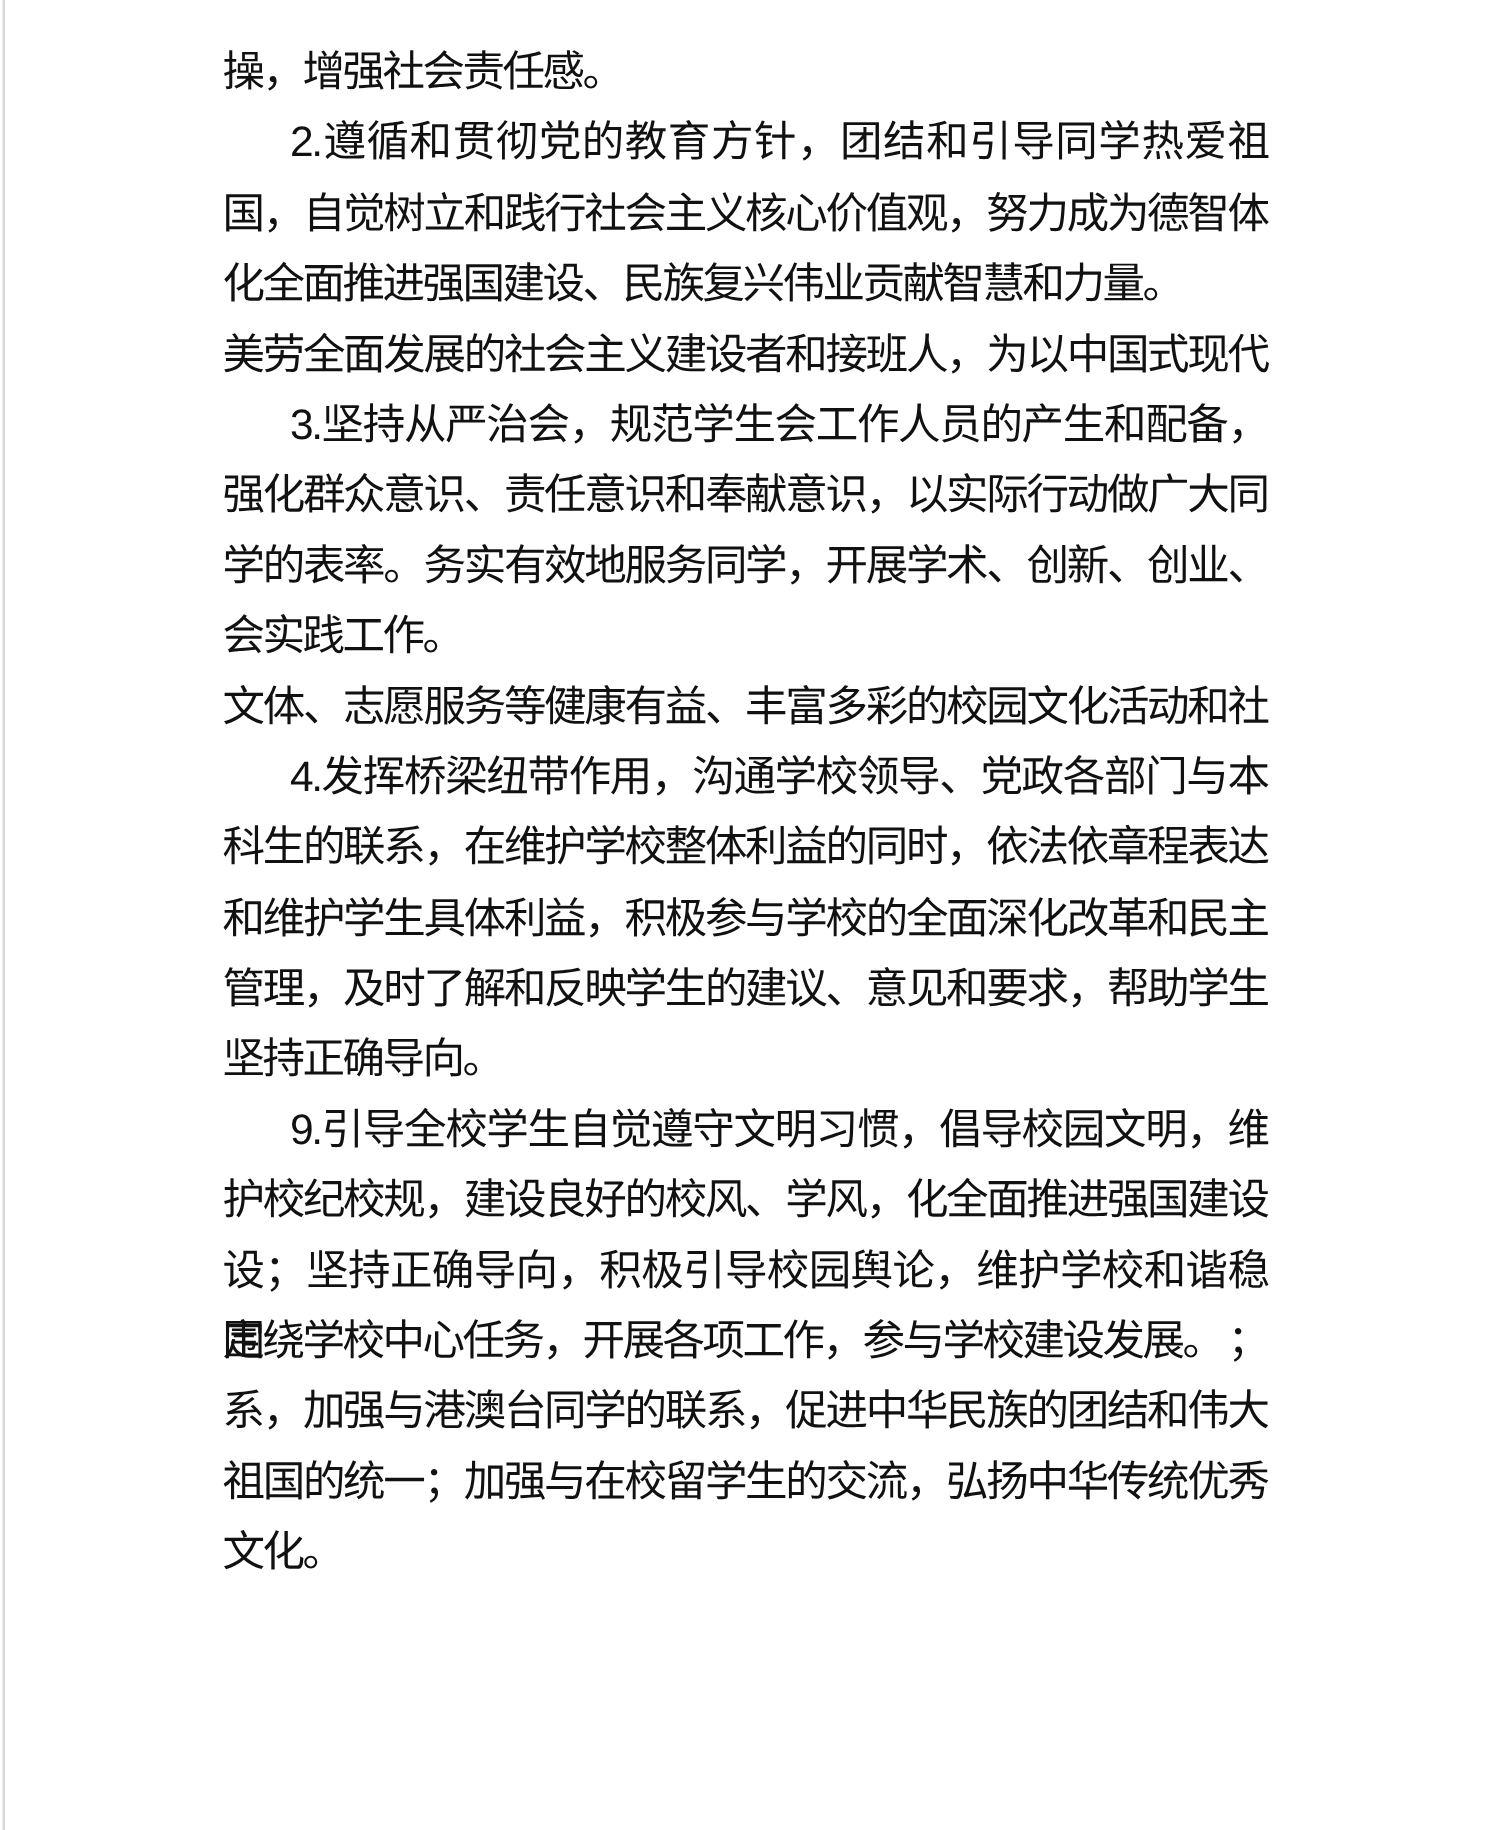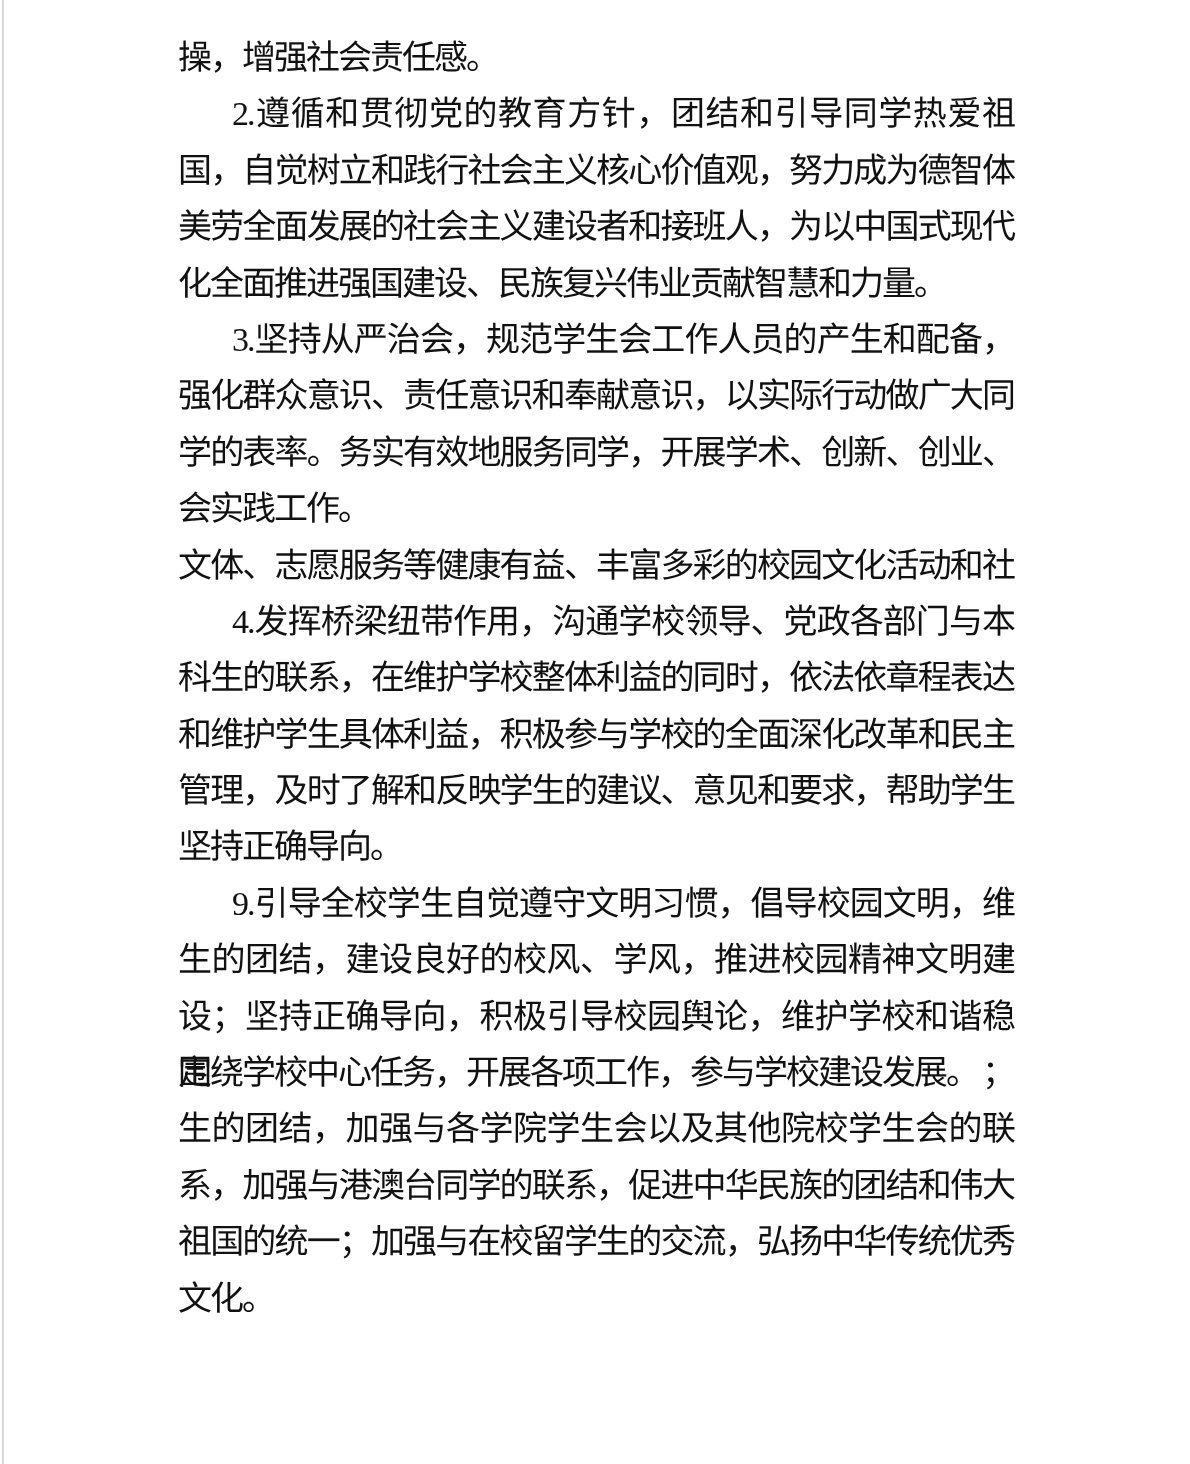--- a/index.html
+++ b/index.html
@@ -6,21 +6,21 @@
     margin: 0;
     padding: 0;
     background: #ffffff;
   }
   .page {
     position: relative;
     width: 1190px;
     height: 1464px;
     background: #ffffff;
     overflow: hidden;
-    font-family: Liberation Serif, serif;
+    font-family: Liberation Sans, sans-serif;
   }
   .page-edge-line {
     position: absolute;
     left: 2px;
     top: 0;
     width: 2px;
     height: 100%;
     background: #d9d9d9;
   }
   .textblock {
@@ -55,34 +55,33 @@
 </head>
 <body>
 
 <div class="page">
   <div class="page-edge-line"></div>
 
   <div class="textblock">
     <div class="line end">操，增强社会责任感。</div>
     <div class="line fill indent">2.遵循和贯彻党的教育方针，团结和引导同学热爱祖</div>
     <div class="line fill">国，自觉树立和践行社会主义核心价值观，努力成为德智体</div>
+    <div class="line end">化全面推进强国建设、民族复兴伟业贡献智慧和力量。</div>
     <div class="line fill">美劳全面发展的社会主义建设者和接班人，为以中国式现代</div>
-    <div class="line end">化全面推进强国建设、民族复兴伟业贡献智慧和力量。</div>
     <div class="line fill indent">3.坚持从严治会，规范学生会工作人员的产生和配备，</div>
     <div class="line fill">强化群众意识、责任意识和奉献意识，以实际行动做广大同</div>
     <div class="line fill">学的表率。务实有效地服务同学，开展学术、创新、创业、</div>
     <div class="line end">会实践工作。</div>
     <div class="line fill">文体、志愿服务等健康有益、丰富多彩的校园文化活动和社</div>
     <div class="line fill indent">4.发挥桥梁纽带作用，沟通学校领导、党政各部门与本</div>
     <div class="line fill">科生的联系，在维护学校整体利益的同时，依法依章程表达</div>
     <div class="line fill">和维护学生具体利益，积极参与学校的全面深化改革和民主</div>
     <div class="line fill">管理，及时了解和反映学生的建议、意见和要求，帮助学生</div>
     <div class="line end">坚持正确导向。</div>
     <div class="line fill indent">9.引导全校学生自觉遵守文明习惯，倡导校园文明，维</div>
-    <div class="line fill">生的团结，建设良好的校风、学风，推进校园精神文明建</div>
+    <div class="line fill">护校纪校规，建设良好的校风、学风，化全面推进强国建设</div>
     <div class="line fill">设；坚持正确导向，积极引导校园舆论，维护学校和谐稳定；</div>
     <div class="line end">围绕学校中心任务，开展各项工作，参与学校建设发展。</div>
-    <div class="line fill">生的团结，加强与各学院学生会以及其他院校学生会的联</div>
     <div class="line fill">系，加强与港澳台同学的联系，促进中华民族的团结和伟大</div>
     <div class="line fill">祖国的统一；加强与在校留学生的交流，弘扬中华传统优秀</div>
     <div class="line end">文化。</div>
   </div>
 </div>
 
 </body></html>

